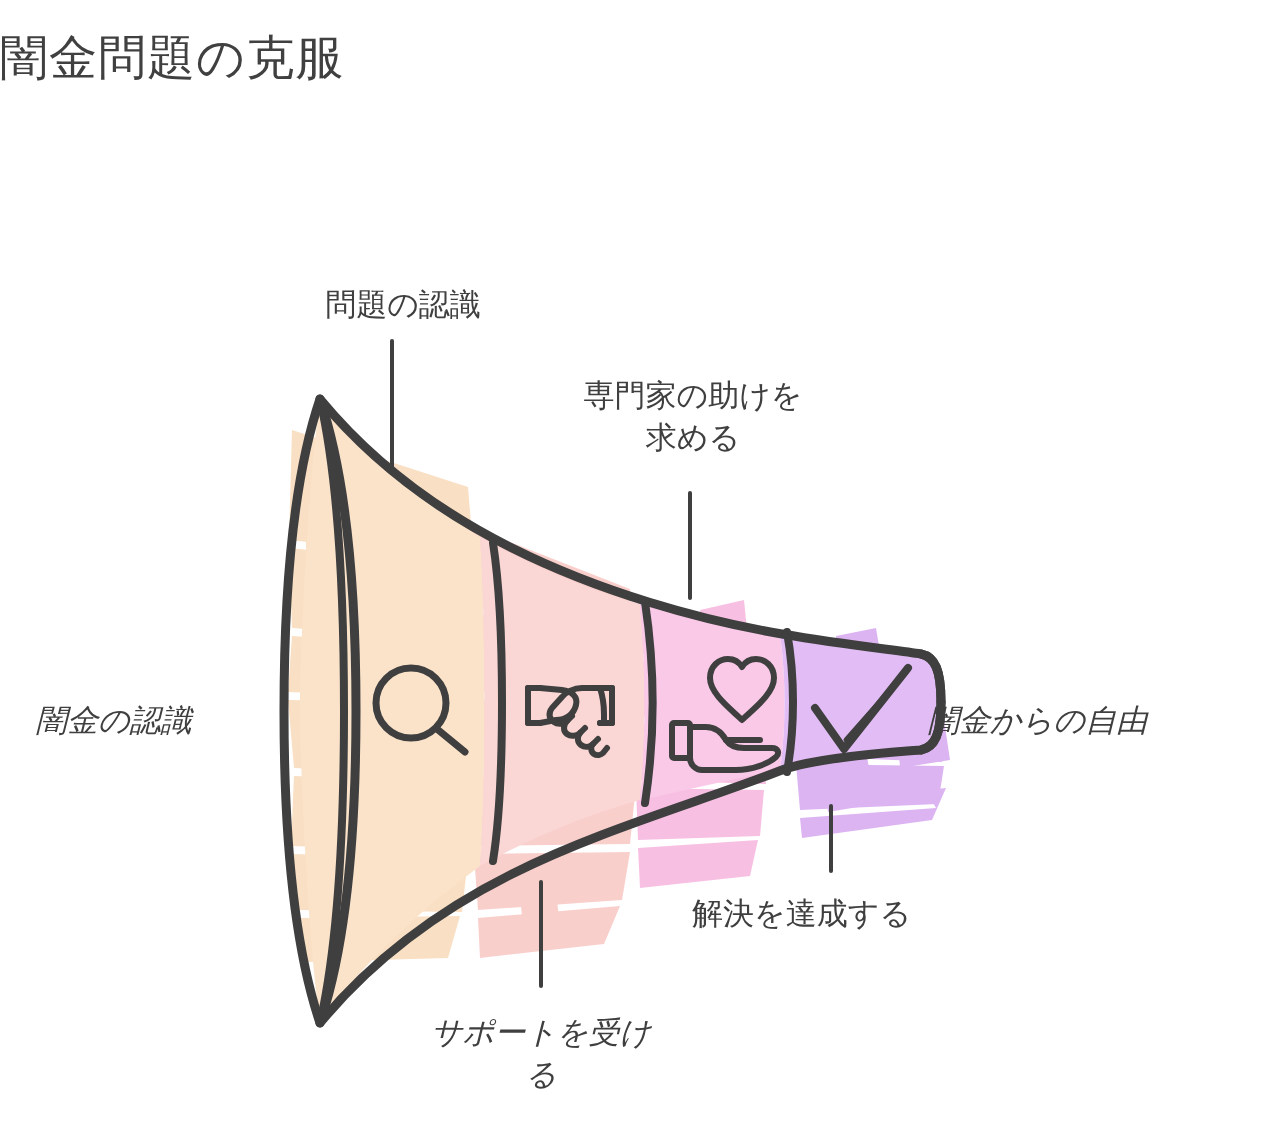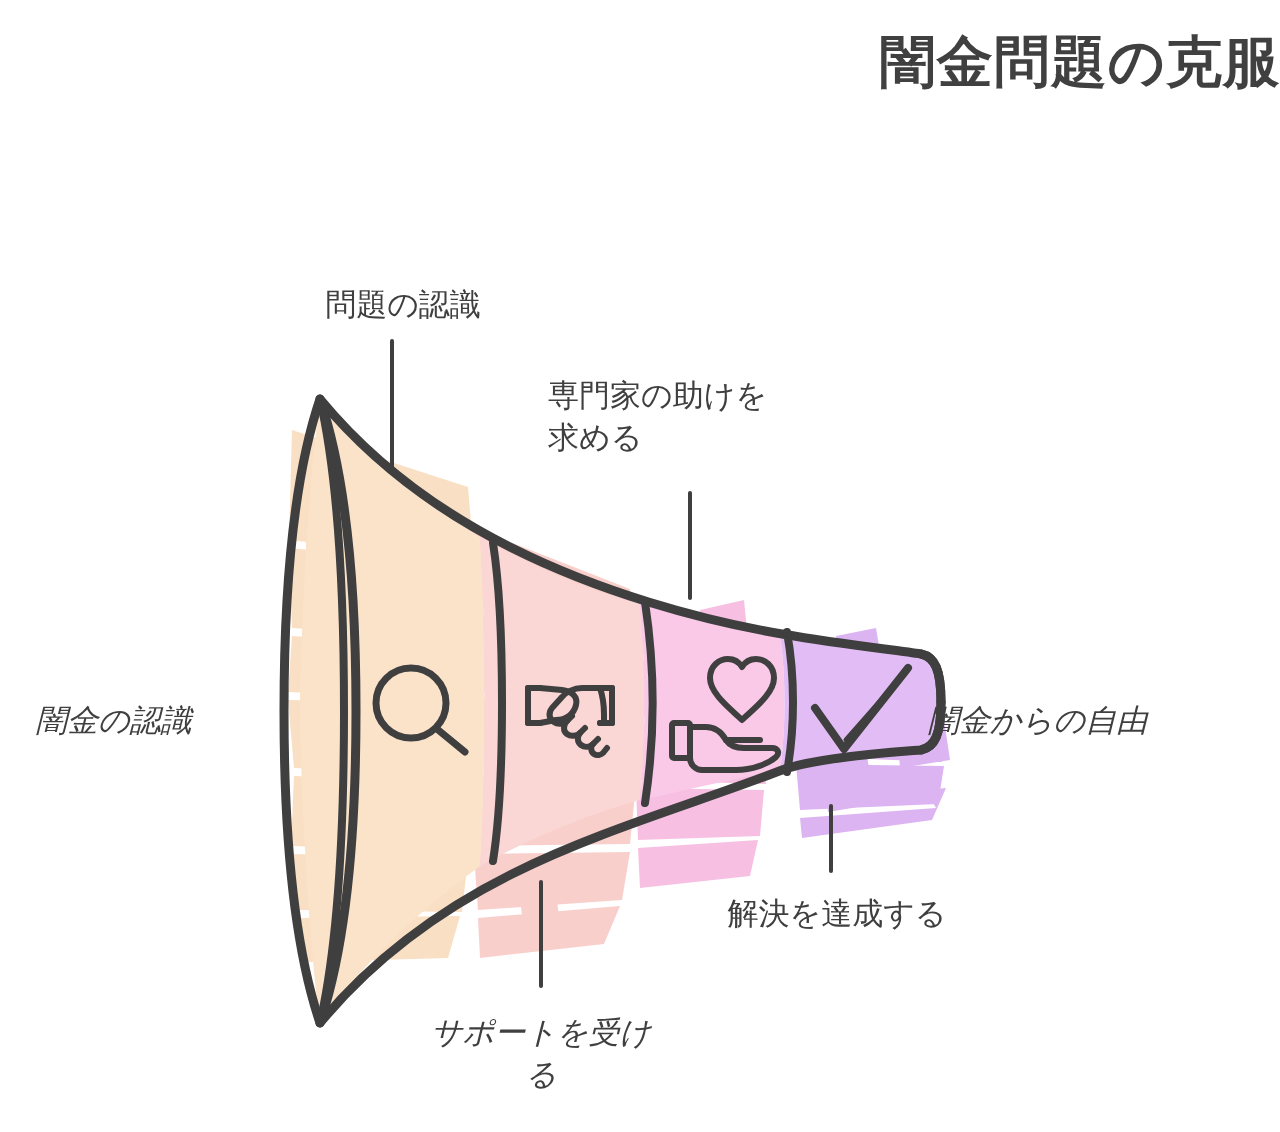--- a/index.html
+++ b/index.html
@@ -20,23 +20,23 @@
     position: absolute;
     top: 0; left: 0;
     width: 1280px;
     height: 1132px;
   }
   .page-title {
     position: absolute;
     top: 30px;
     left: 0;
     width: 1280px;
-    text-align: right;
-    font-size: 56px;
-    font-weight: bold;
+    text-align: left;
+    font-size: 48px;
+    font-weight: normal;
     color: #404040;
     letter-spacing: 1px;
     line-height: 1.15;
   }
   .stage-label {
     position: absolute;
     font-size: 31px;
     color: #3f3f3f;
     line-height: 1.35;
     white-space: pre-line;
@@ -46,23 +46,23 @@
     font-size: 31px;
     color: #3f3f3f;
     line-height: 1.35;
     white-space: nowrap;
     font-style: italic;
   }
   
   #label-start     { left: 36px;  top: 700px; }
   #label-end       { left: 928px; top: 700px; }
   #label-stage-1   { left: 283px; top: 284px; width: 240px; text-align: center; }
-  #label-stage-2   { left: 548px; top: 375px; width: 290px; text-align: left; }
+  #label-stage-2   { left: 548px; top: 375px; width: 290px; text-align: center; }
   #label-stage-3   { left: 391px; top: 1012px; width: 300px; text-align: center; font-style: italic; }
-  #label-stage-4   { left: 692px; top: 893px; width: 290px; text-align: center; }
+  #label-stage-4   { left: 692px; top: 893px; width: 290px; text-align: left; }
 </style>
 </head>
 <body>
 
 <div class="page-title">闇金問題の克服</div>
 
 <svg id="canvas" viewBox="0 0 1280 1132">
 
   <defs>
 

